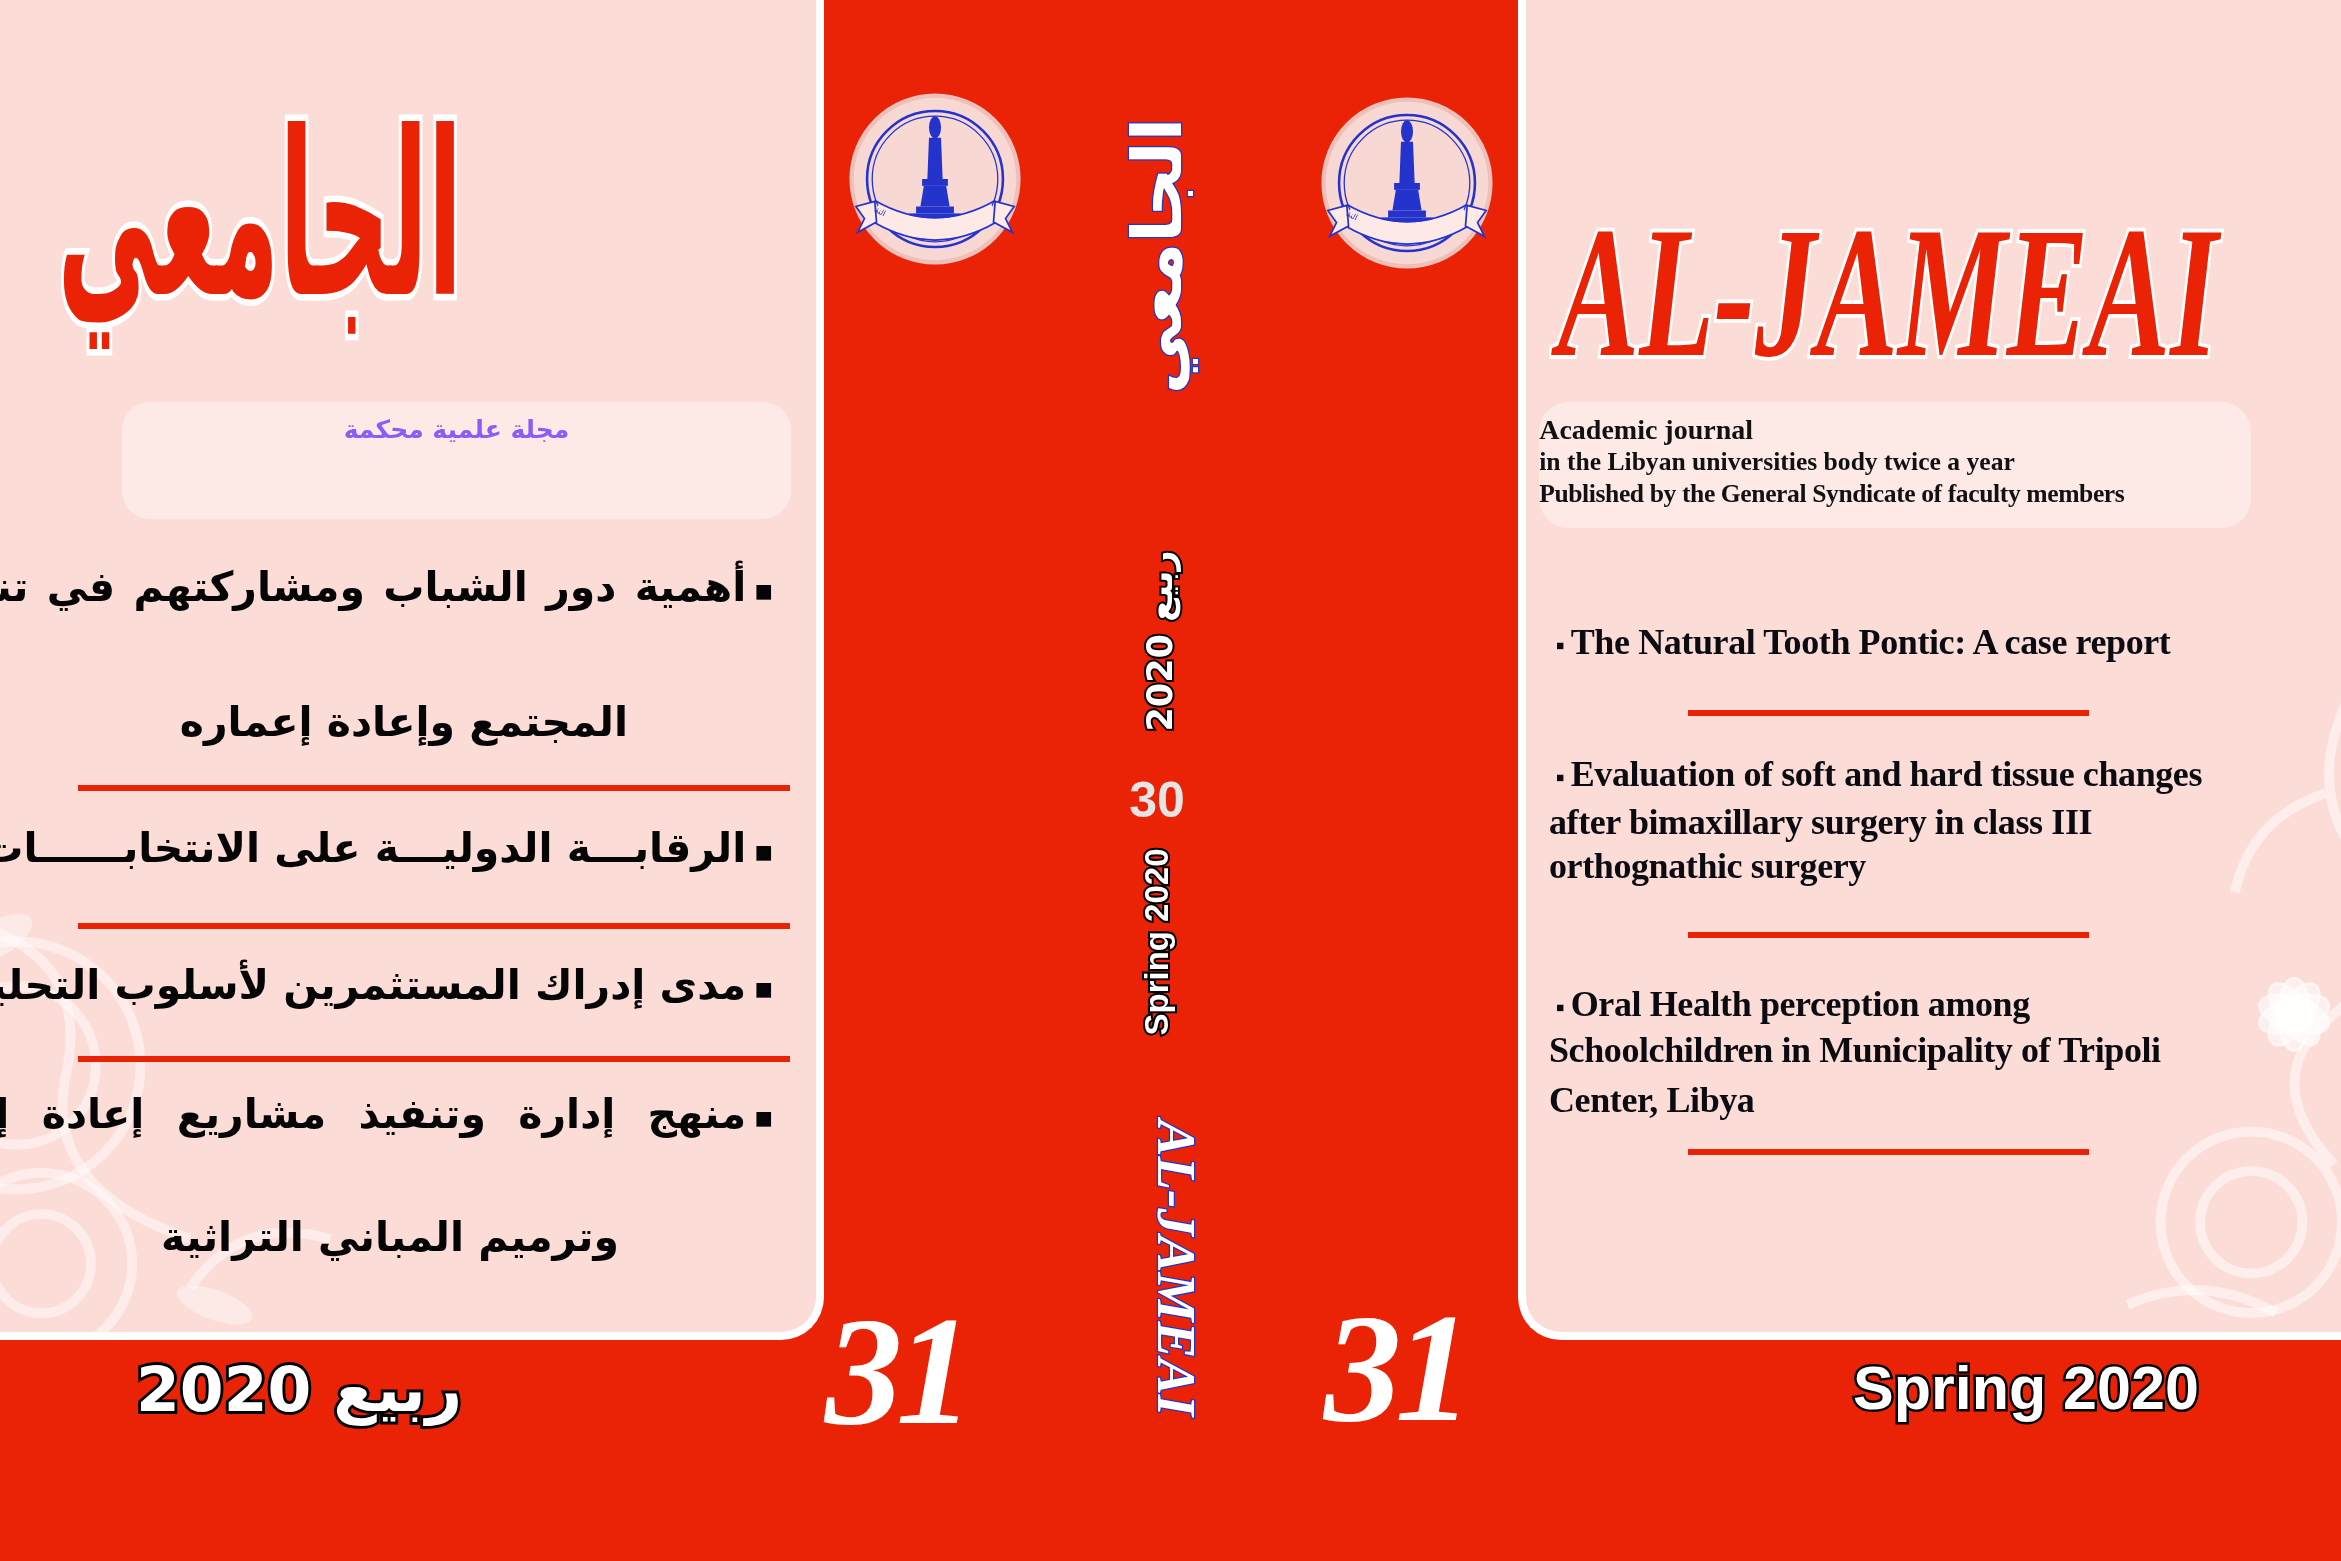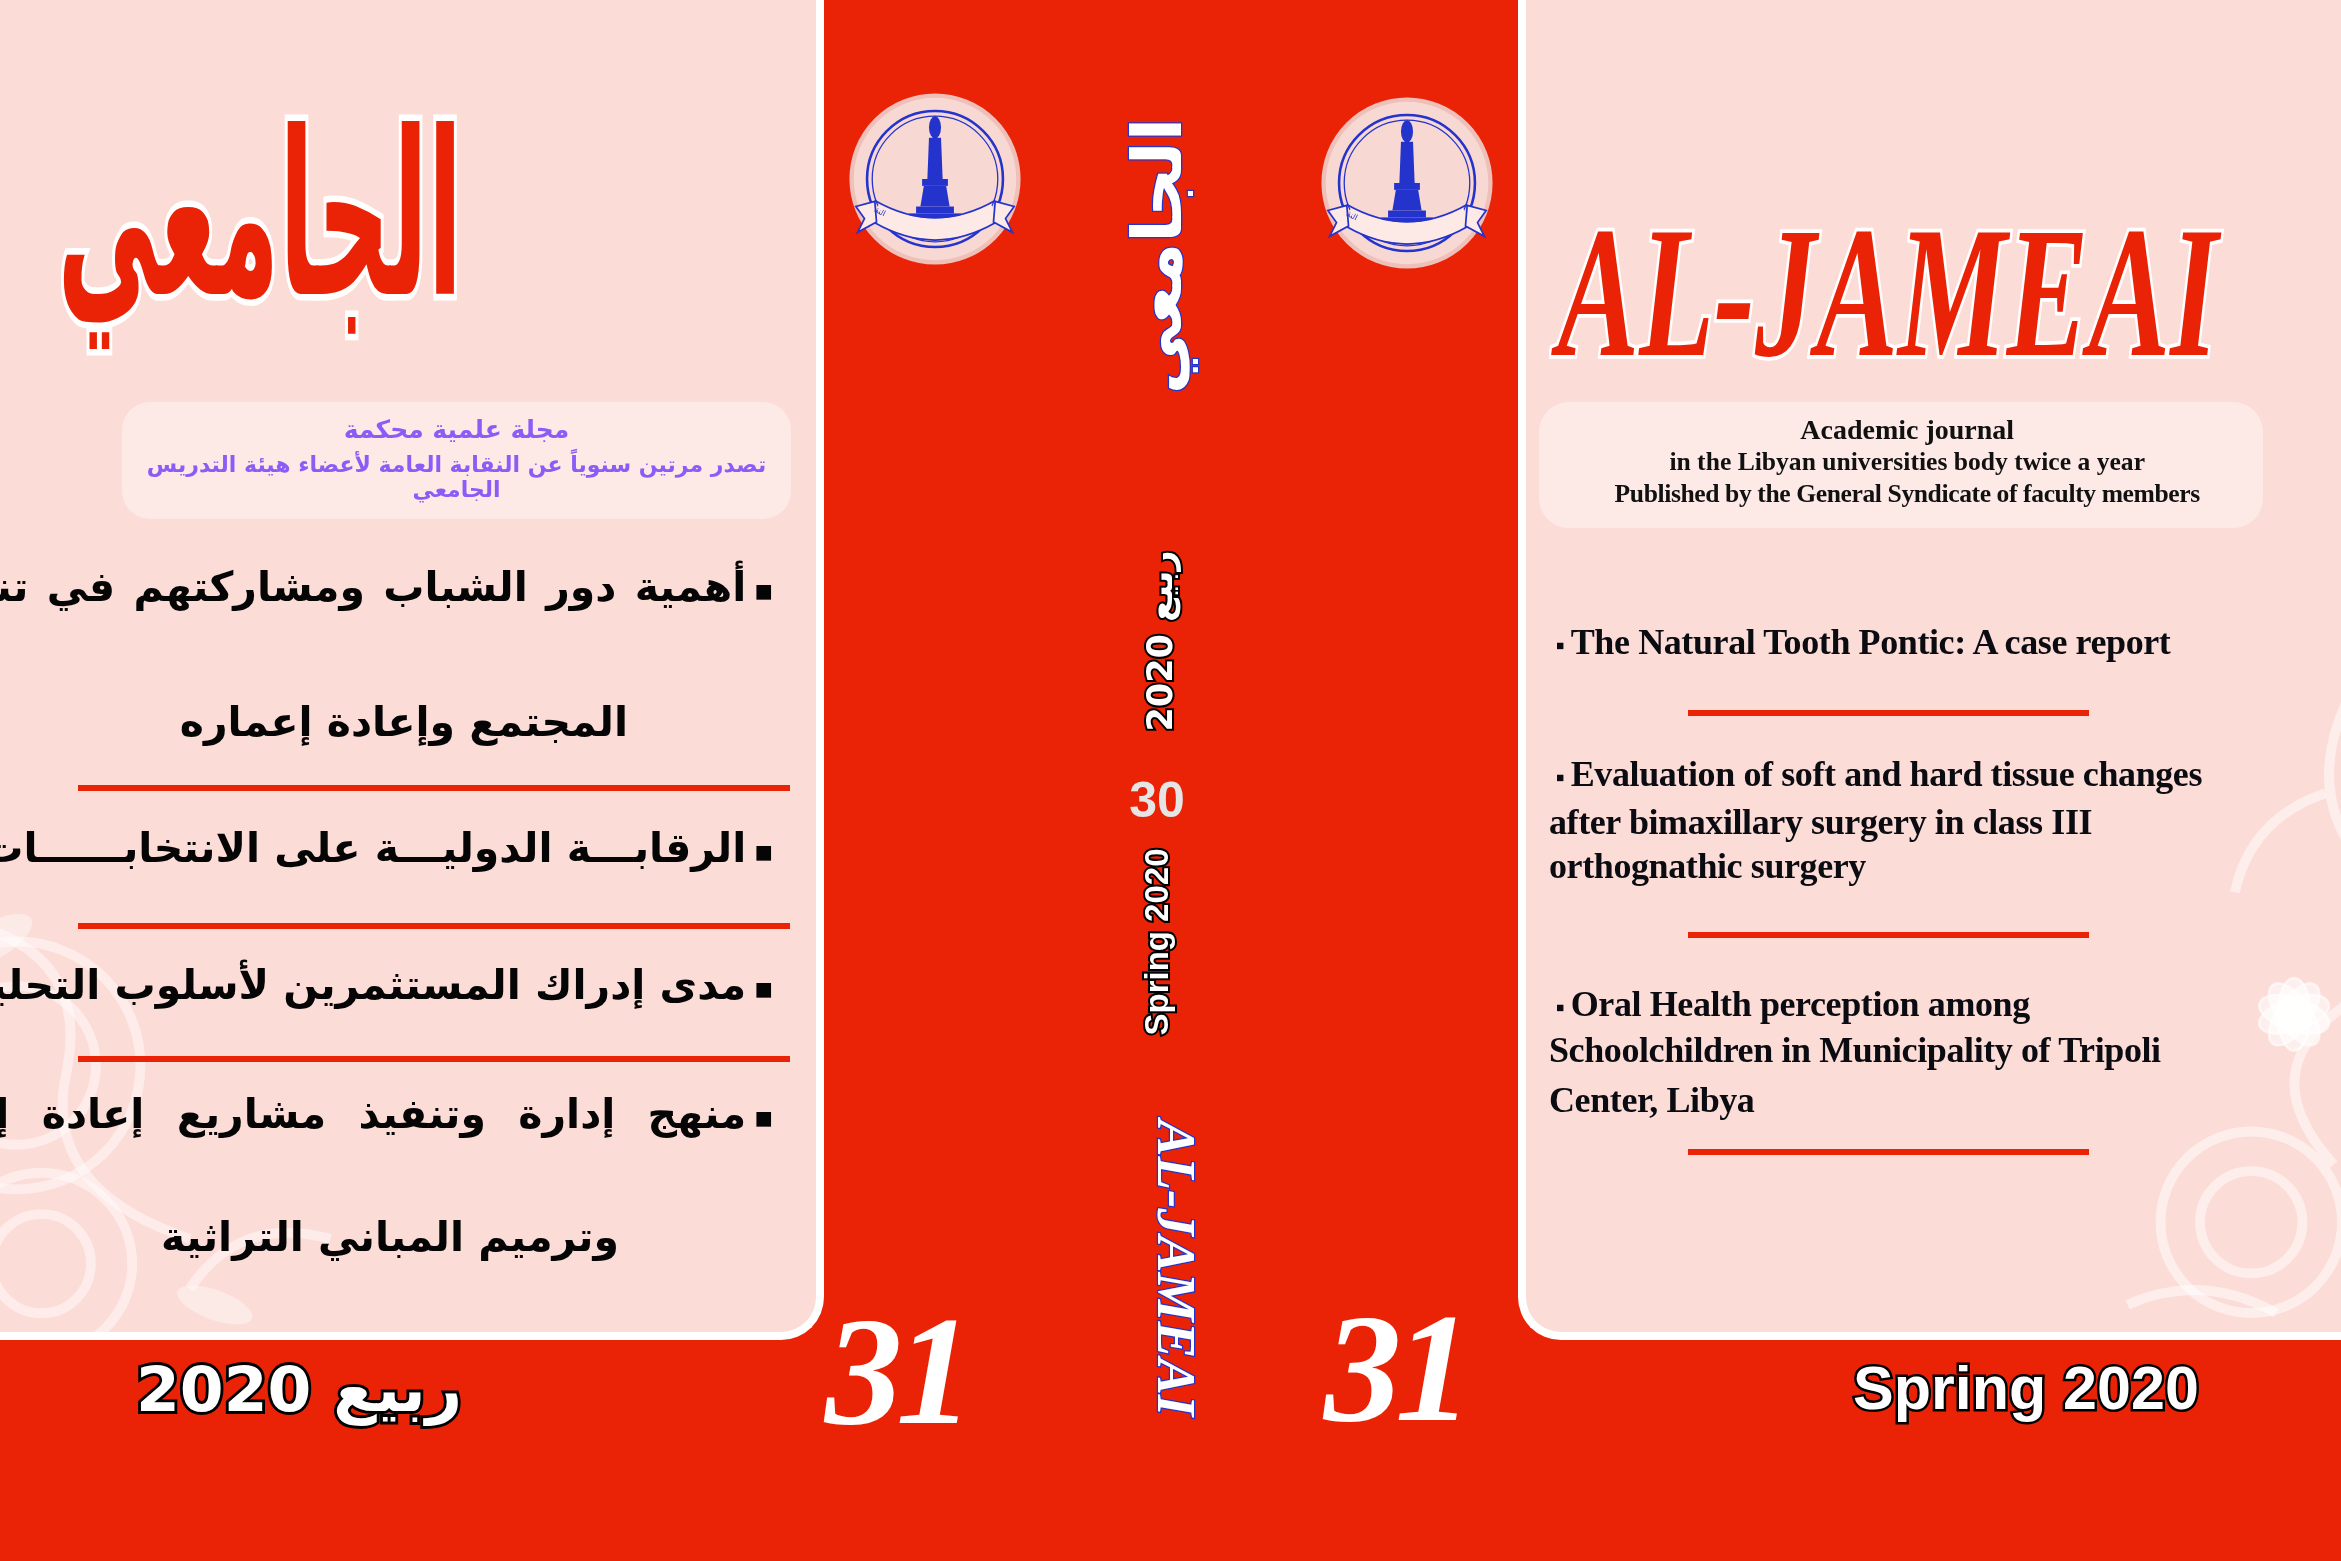--- a/index.html
+++ b/index.html
@@ -92,21 +92,20 @@
   </svg>
 
   <svg class="abs" style="left:41px;top:40px;" width="438" height="339" viewBox="0 0 530 410">
     <g transform="translate(265,235) scale(1,1.6)">
       <text x="0" y="45" text-anchor="middle" font-family="DejaVu Sans" font-weight="bold" font-size="172" textLength="490" lengthAdjust="spacingAndGlyphs" fill="#ea2306" stroke="#ffffff" stroke-width="10" paint-order="stroke">الجامعي</text>
     </g>
   </svg>
 
   <div class="subtitle-box ar">
     <div class="l1">مجلة علمية محكمة</div>
-    <div class="l2">تصدر مرتين سنوياً عن النقابة العامة لأعضاء هيئة التدريس الجامعي</div>
   </div>
 
   <div class="ar-article" style="top:563px;word-spacing:4.1px;"><span class="bullet">▪</span><span>أهمية دور الشباب ومشاركتهم في تنمية</span></div>
   <div class="ar-article" style="top:698px;right:188px;"><span>المجتمع وإعادة إعماره</span></div>
   <div class="sep sep-l" style="top:785px;"></div>
 
   <div class="ar-article" style="top:824px;"><span class="bullet">▪</span><span>الرقابـــة الدوليـــة على الانتخابــــــات</span></div>
   <div class="sep sep-l" style="top:923px;"></div>
 
   <div class="ar-article" style="top:961px;"><span class="bullet">▪</span><span>مدى إدراك المستثمرين لأسلوب التحليل الفني</span></div>
@@ -196,21 +195,21 @@
       <ellipse cx="262" cy="388" rx="20" ry="44" transform="rotate(144 262 388)"></ellipse>
       <ellipse cx="262" cy="388" rx="20" ry="44" transform="rotate(216 262 388)"></ellipse>
       <ellipse cx="262" cy="388" rx="20" ry="44" transform="rotate(288 262 388)"></ellipse>
     </g>
   </svg>
 
   <svg class="abs" style="left:23px;top:200px;" width="694" height="227" viewBox="0 0 840 275">
     <text x="10" y="188" font-family="Liberation Serif" font-style="italic" font-weight="bold" font-size="225" textLength="800" lengthAdjust="spacingAndGlyphs" fill="#ea2306" stroke="#ffffff" stroke-width="9" paint-order="stroke">AL-JAMEAI</text>
   </svg>
 
-  <div class="abs" style="left:13.2px;top:402px;width:712px;height:126px;background:#fdeae7;border-radius:30px;text-align:center;color:#111111;padding-left:12px;">
+  <div class="abs" style="left:13.2px;top:402px;width:712px;height:126px;background:#fdeae7;border-radius:30px;color:#111111;">
     <div class="en-serif" style="margin-top:11.6px;font-size:28px;">Academic journal</div>
     <div class="en-serif" style="margin-top:1.7px;font-size:25.6px;">in the Libyan universities body twice a year</div>
     <div class="en-serif" style="margin-top:1.7px;font-size:25.6px;letter-spacing:-0.4px;">Published by the General Syndicate of faculty members</div>
   </div>
 
   <div class="en-article" style="top:621px;"><span class="bullet">▪</span><span>The Natural Tooth Pontic: A case report</span></div>
   <div class="sep sep-r" style="top:710px;"></div>
 
   <div class="en-article" style="top:753px;"><span class="bullet">▪</span><span>Evaluation of soft and hard tissue changes</span></div>
   <div class="en-article" style="top:801px;"><span>after bimaxillary surgery in class III</span></div>

